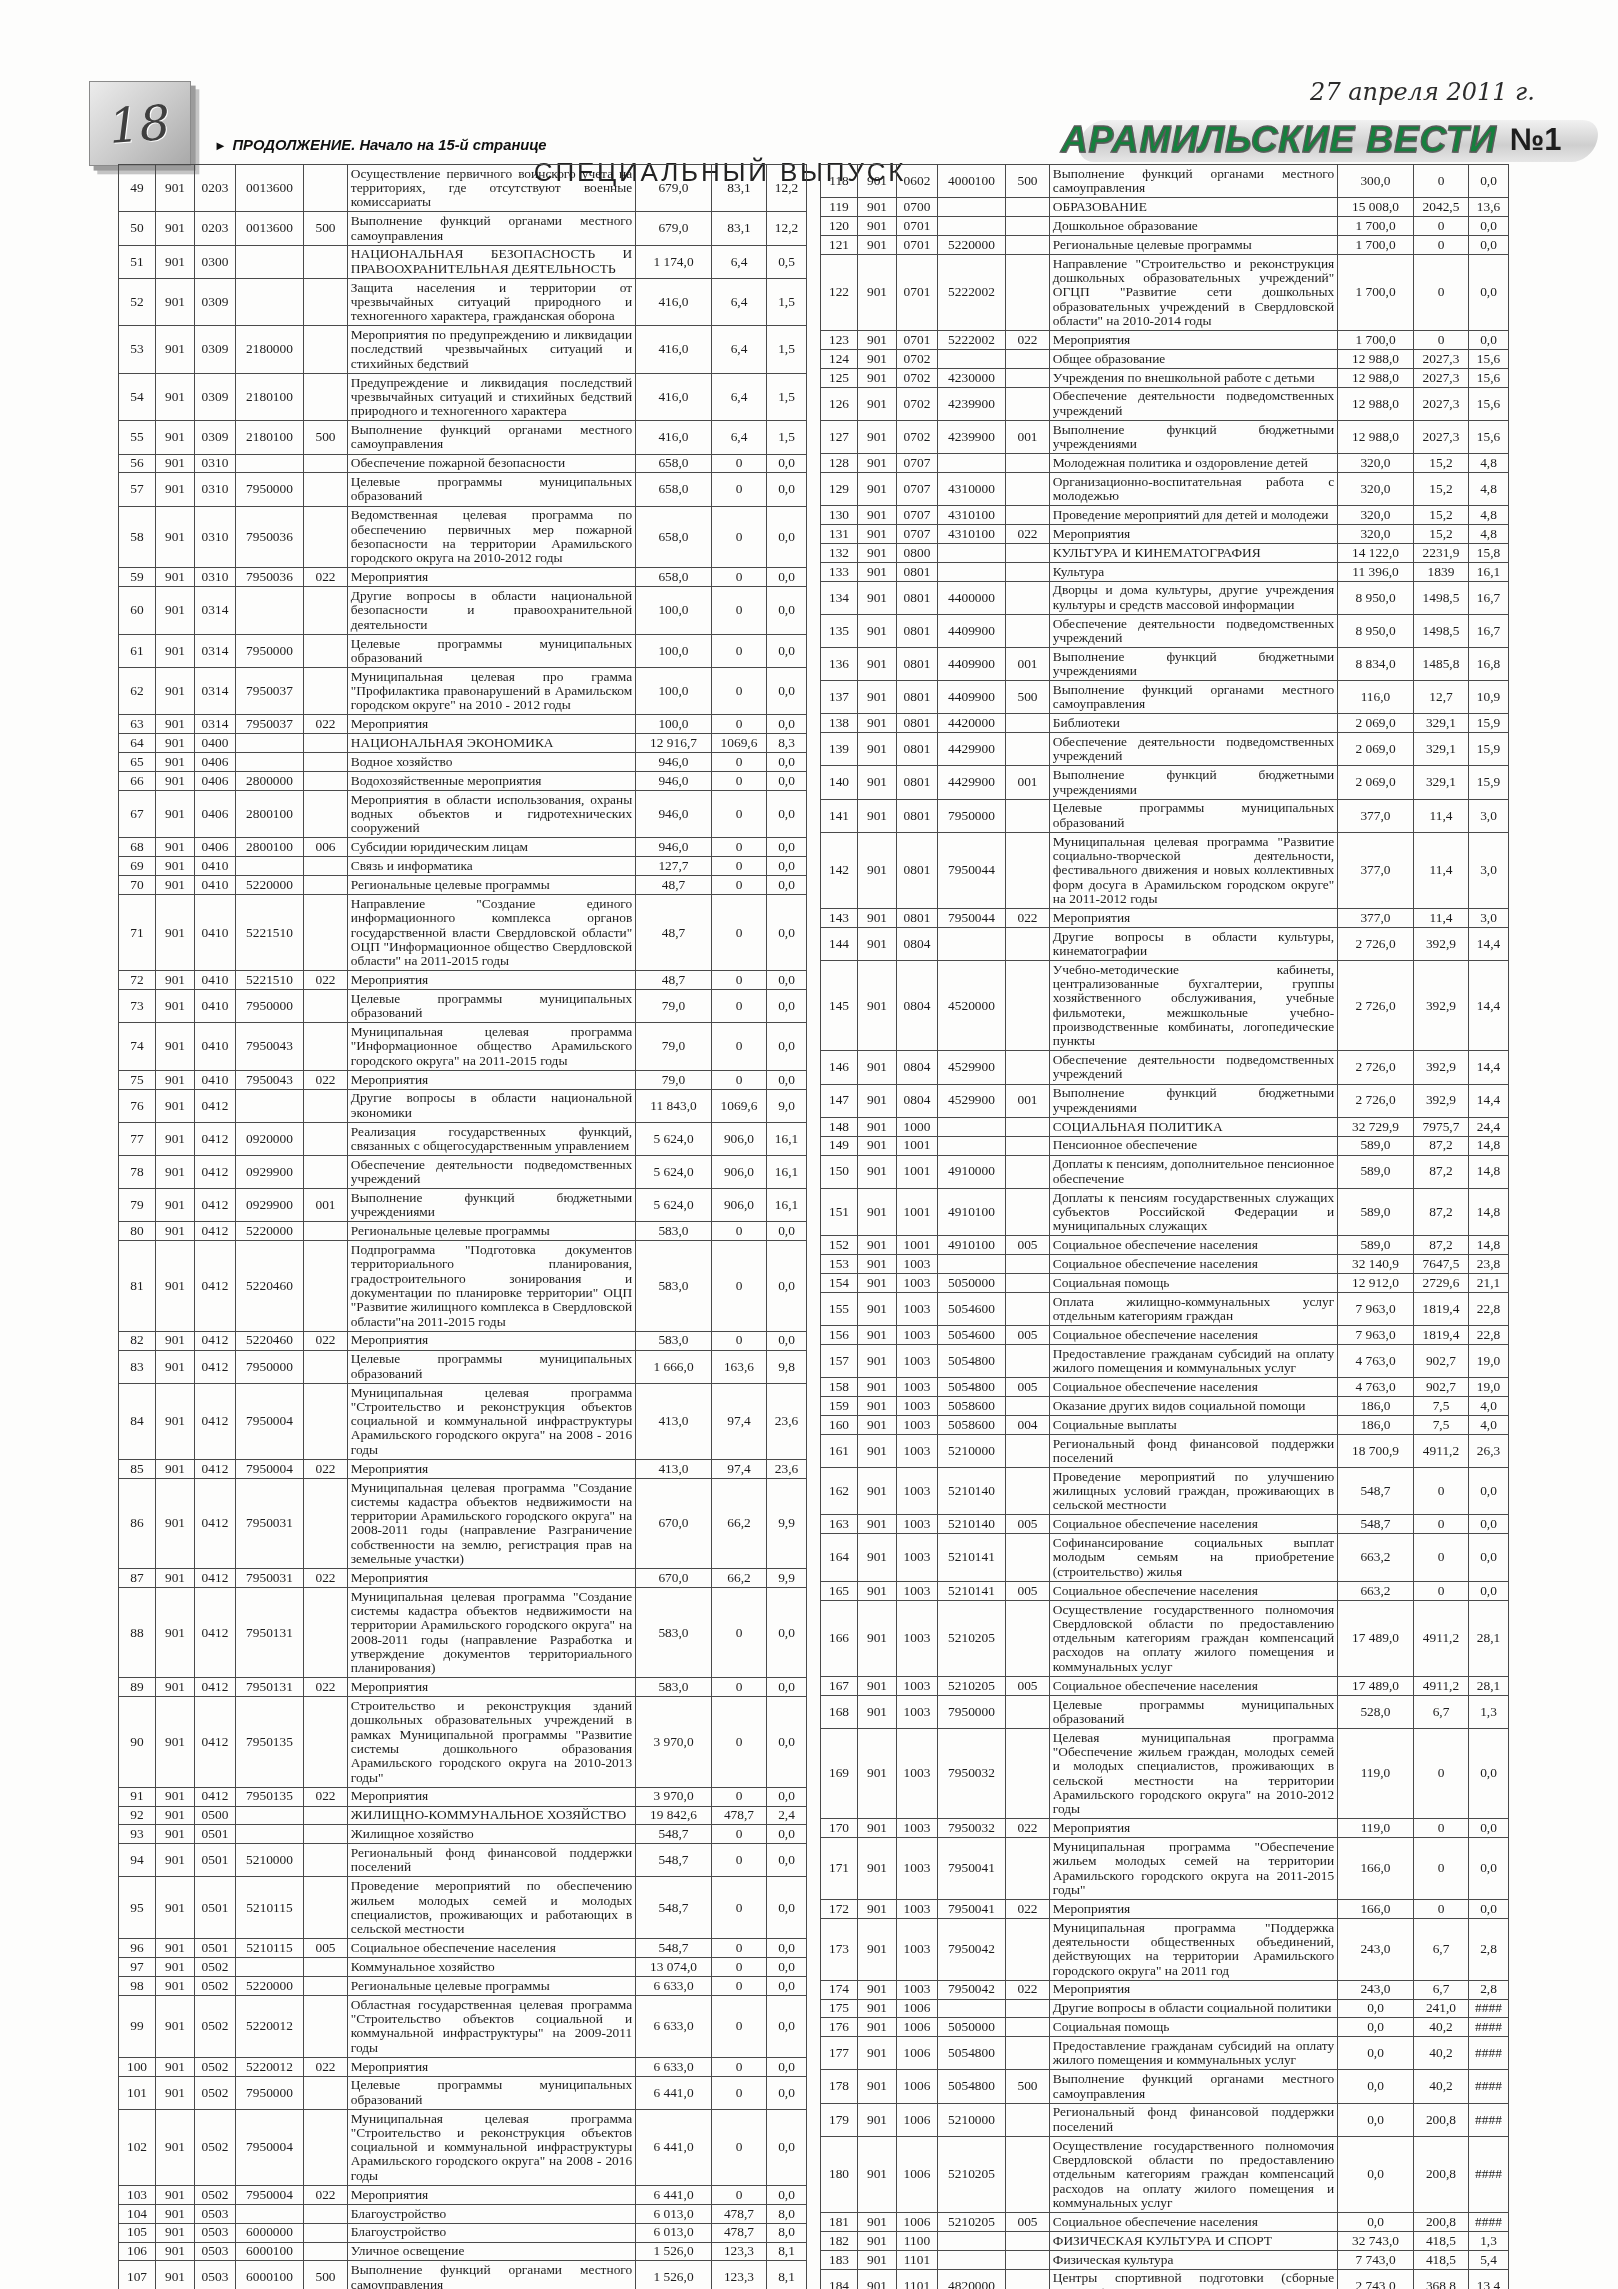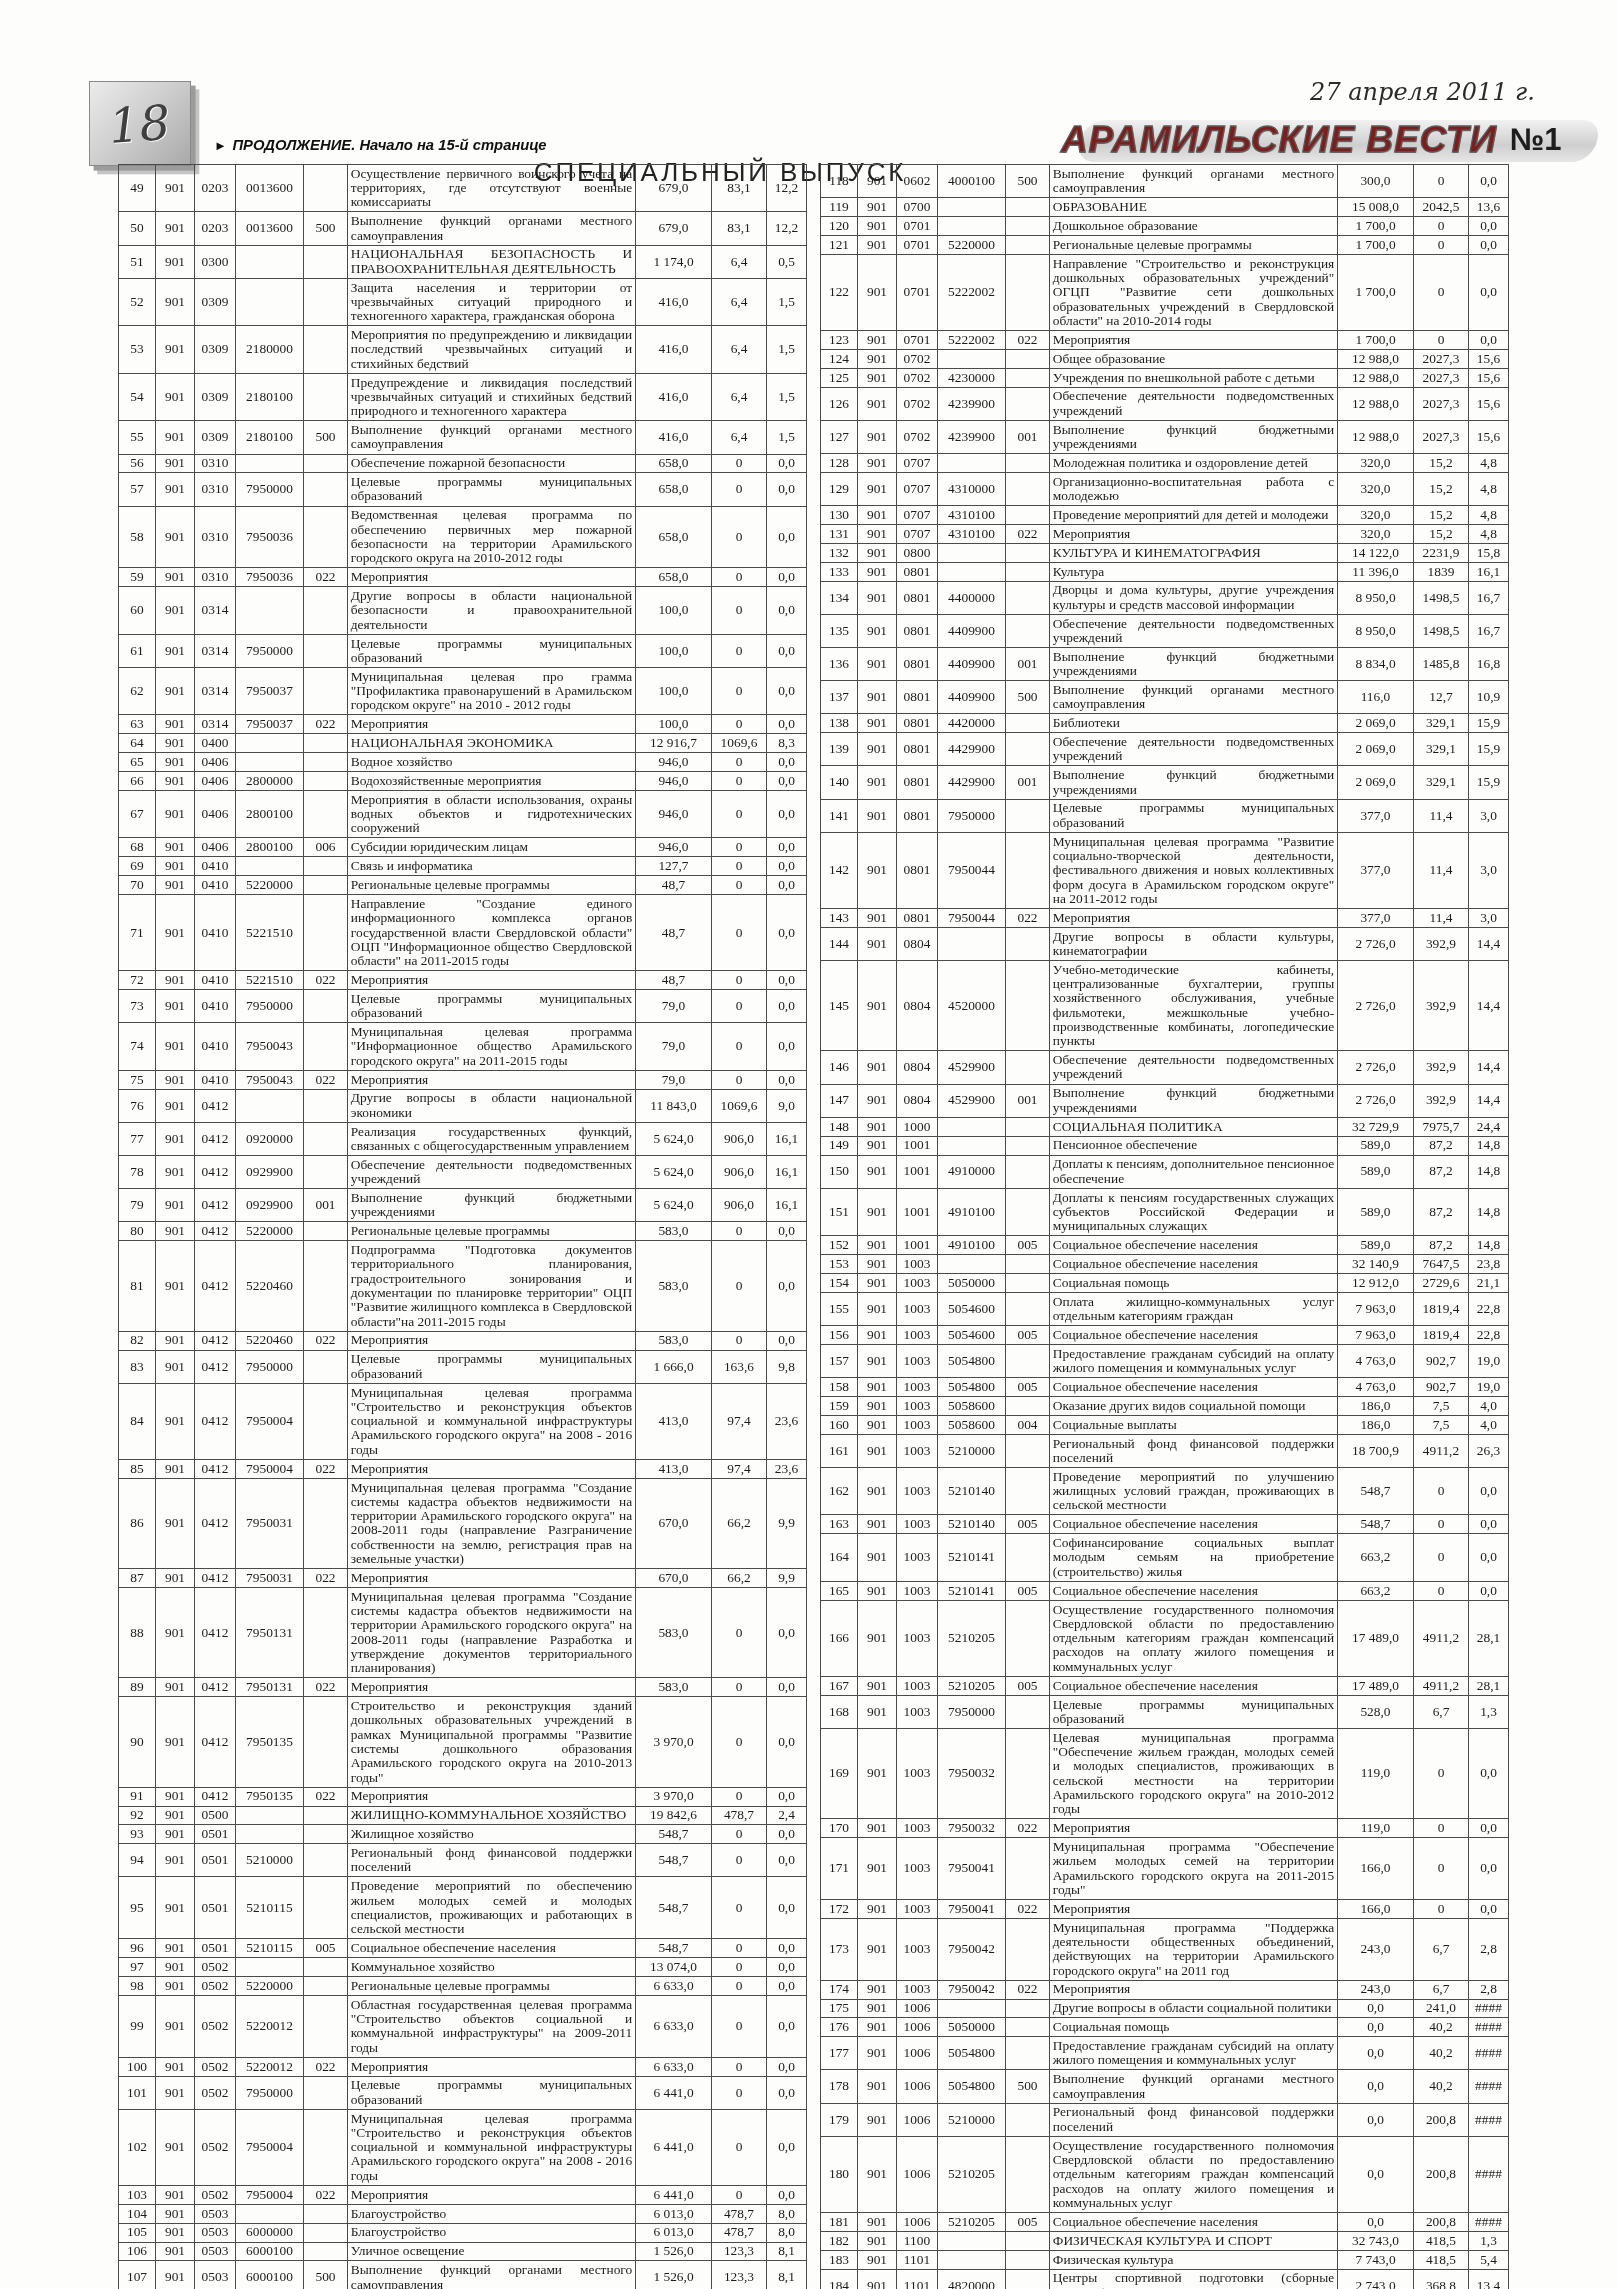--- a/index.html
+++ b/index.html
@@ -41,21 +41,21 @@
     display:flex;align-items:center;
   }
   .masthead-bar{
     position:absolute;left:18.5px;top:5.5px;width:517px;height:42px;
     background:linear-gradient(180deg,#f1f1f1,#cfcfcf 60%,#e6e6e6);
     border-radius:20px;transform:skewX(-15deg);
   }
   .masthead-text{
     position:relative;font-family:"Liberation Sans",sans-serif;
     font-weight:bold;font-style:italic;font-size:37px;letter-spacing:0.9px;
-    color:#7f1d1d;-webkit-text-stroke:1.3px #5a5a5a;
+    color:#15803d;-webkit-text-stroke:1.3px #5a5a5a;
     text-shadow:0.9px 0.9px 0 #8a8a8a;white-space:nowrap;text-align:center;
   }
   .masthead-issue{
     position:relative;margin-left:13px;font-family:"Liberation Sans",sans-serif;
     font-weight:bold;font-size:31px;color:#1d1d1d;font-style:normal;
     white-space:nowrap;
   }
   
   .budget-col{position:absolute;top:164px;}
   .budget-col.left{left:118px;width:689px;}

